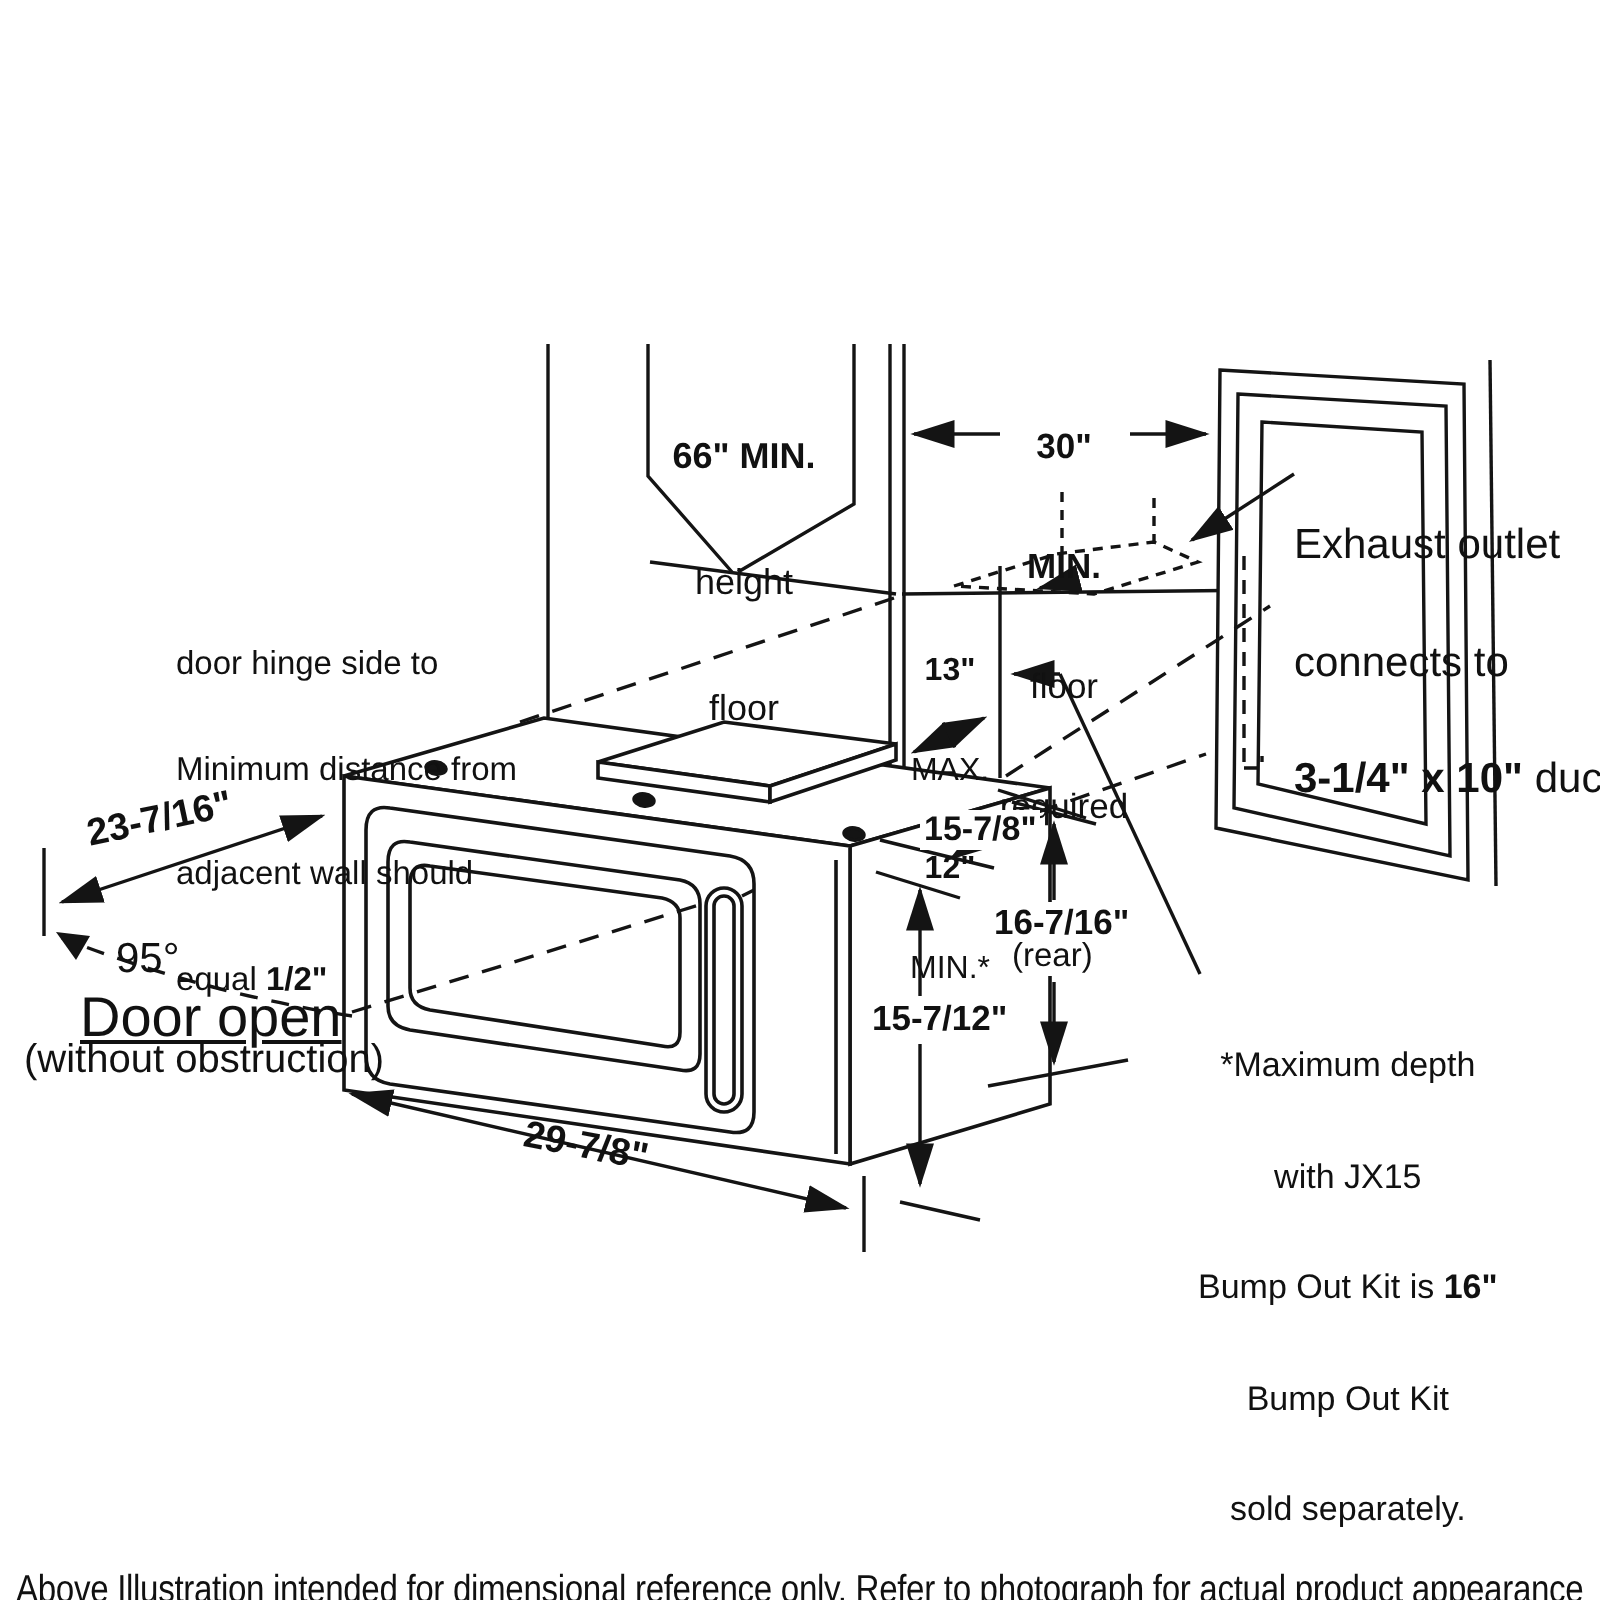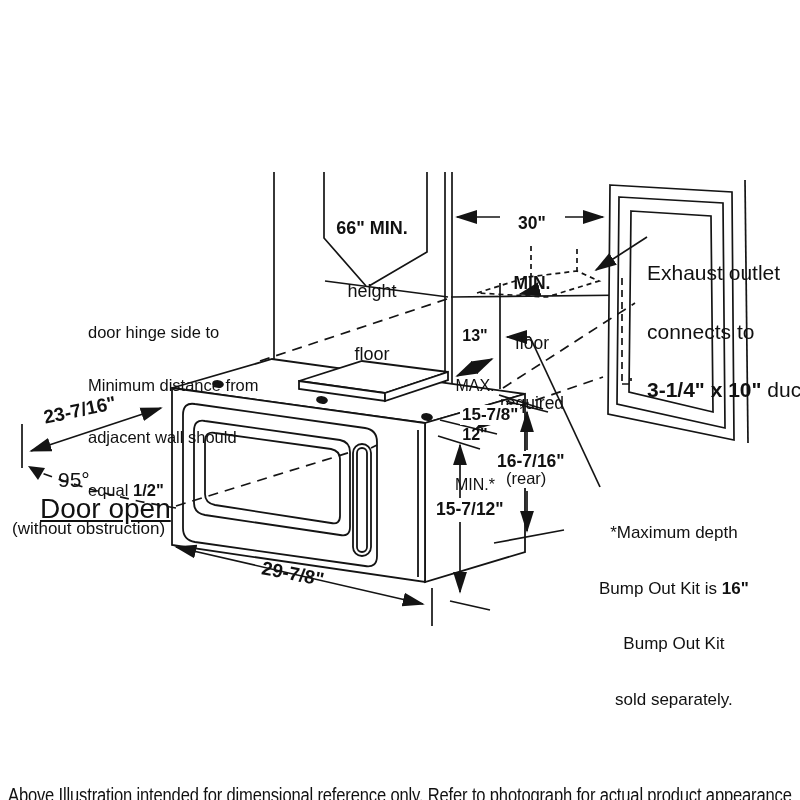--- a/index.html
+++ b/index.html
@@ -13,21 +13,21 @@
   .bg{background:#fff;padding:0 2px;}
   
   .mounting{left:297px;top:176px;width:150px;font-size:18px;line-height:21px;text-align:center;}
   .widthlbl{left:482px;top:173px;width:100px;font-size:17.5px;line-height:20px;text-align:center;}
   .exhaust{left:647px;top:224px;font-size:21px;line-height:19.5px;}
   .hinge{left:88px;top:289px;font-size:16.5px;line-height:17.5px;}
   .depth{left:450px;top:295px;width:50px;font-size:16px;line-height:16.5px;text-align:center;}
   .dim23{left:44px;top:407px;font-size:19px;font-weight:bold;transform:rotate(-12deg);transform-origin:left center;}
   .a95{left:58px;top:468px;font-size:21px;}
   .dooropen{left:40px;top:493px;font-size:28px;text-decoration:underline;}
-  .without{left:12px;top:519px;font-size:17px;}
+  .without{left:12px;top:519px;font-size:20px;}
   .dim29{left:262px;top:557px;font-size:19px;font-weight:bold;transform:rotate(11deg);transform-origin:left center;}
   .dim1578{left:460px;top:405px;font-size:17px;font-weight:bold;}
   .dim16716{left:495px;top:451px;font-size:17.5px;font-weight:bold;}
   .rear{left:504px;top:469px;font-size:16.5px;}
   .dim15712{left:434px;top:499px;font-size:17.5px;font-weight:bold;}
   .note{left:599px;top:487px;font-size:17px;line-height:18.5px;text-align:center;}
   .caption{left:8px;top:784px;font-size:19.5px;transform:scaleX(0.85);transform-origin:left top;letter-spacing:-0.2px;}
 </style>
 </head>
 <body>
@@ -168,20 +168,21 @@
 <div class="txt dooropen">Door open</div>
 <div class="txt without">(without obstruction)</div>
 <div class="txt dim29">29-7/8"</div>
 <div class="txt dim1578 bg">15-7/8"</div>
 <div class="txt dim16716 bg">16-7/16"</div>
 <div class="txt rear bg">(rear)</div>
 <div class="txt dim15712 bg">15-7/12"</div>
 
 <div class="txt note">
   <div>*Maximum depth</div>
+  <div>with JX15</div>
   <div><span>Bump Out Kit is </span><span class="b">16"</span></div>
   <div>Bump Out Kit</div>
   <div>sold separately.</div>
 </div>
 
 <div class="txt caption">Above Illustration intended for dimensional reference only. Refer to photograph for actual product appearance</div>
 
 </div>
 
 </body></html>

